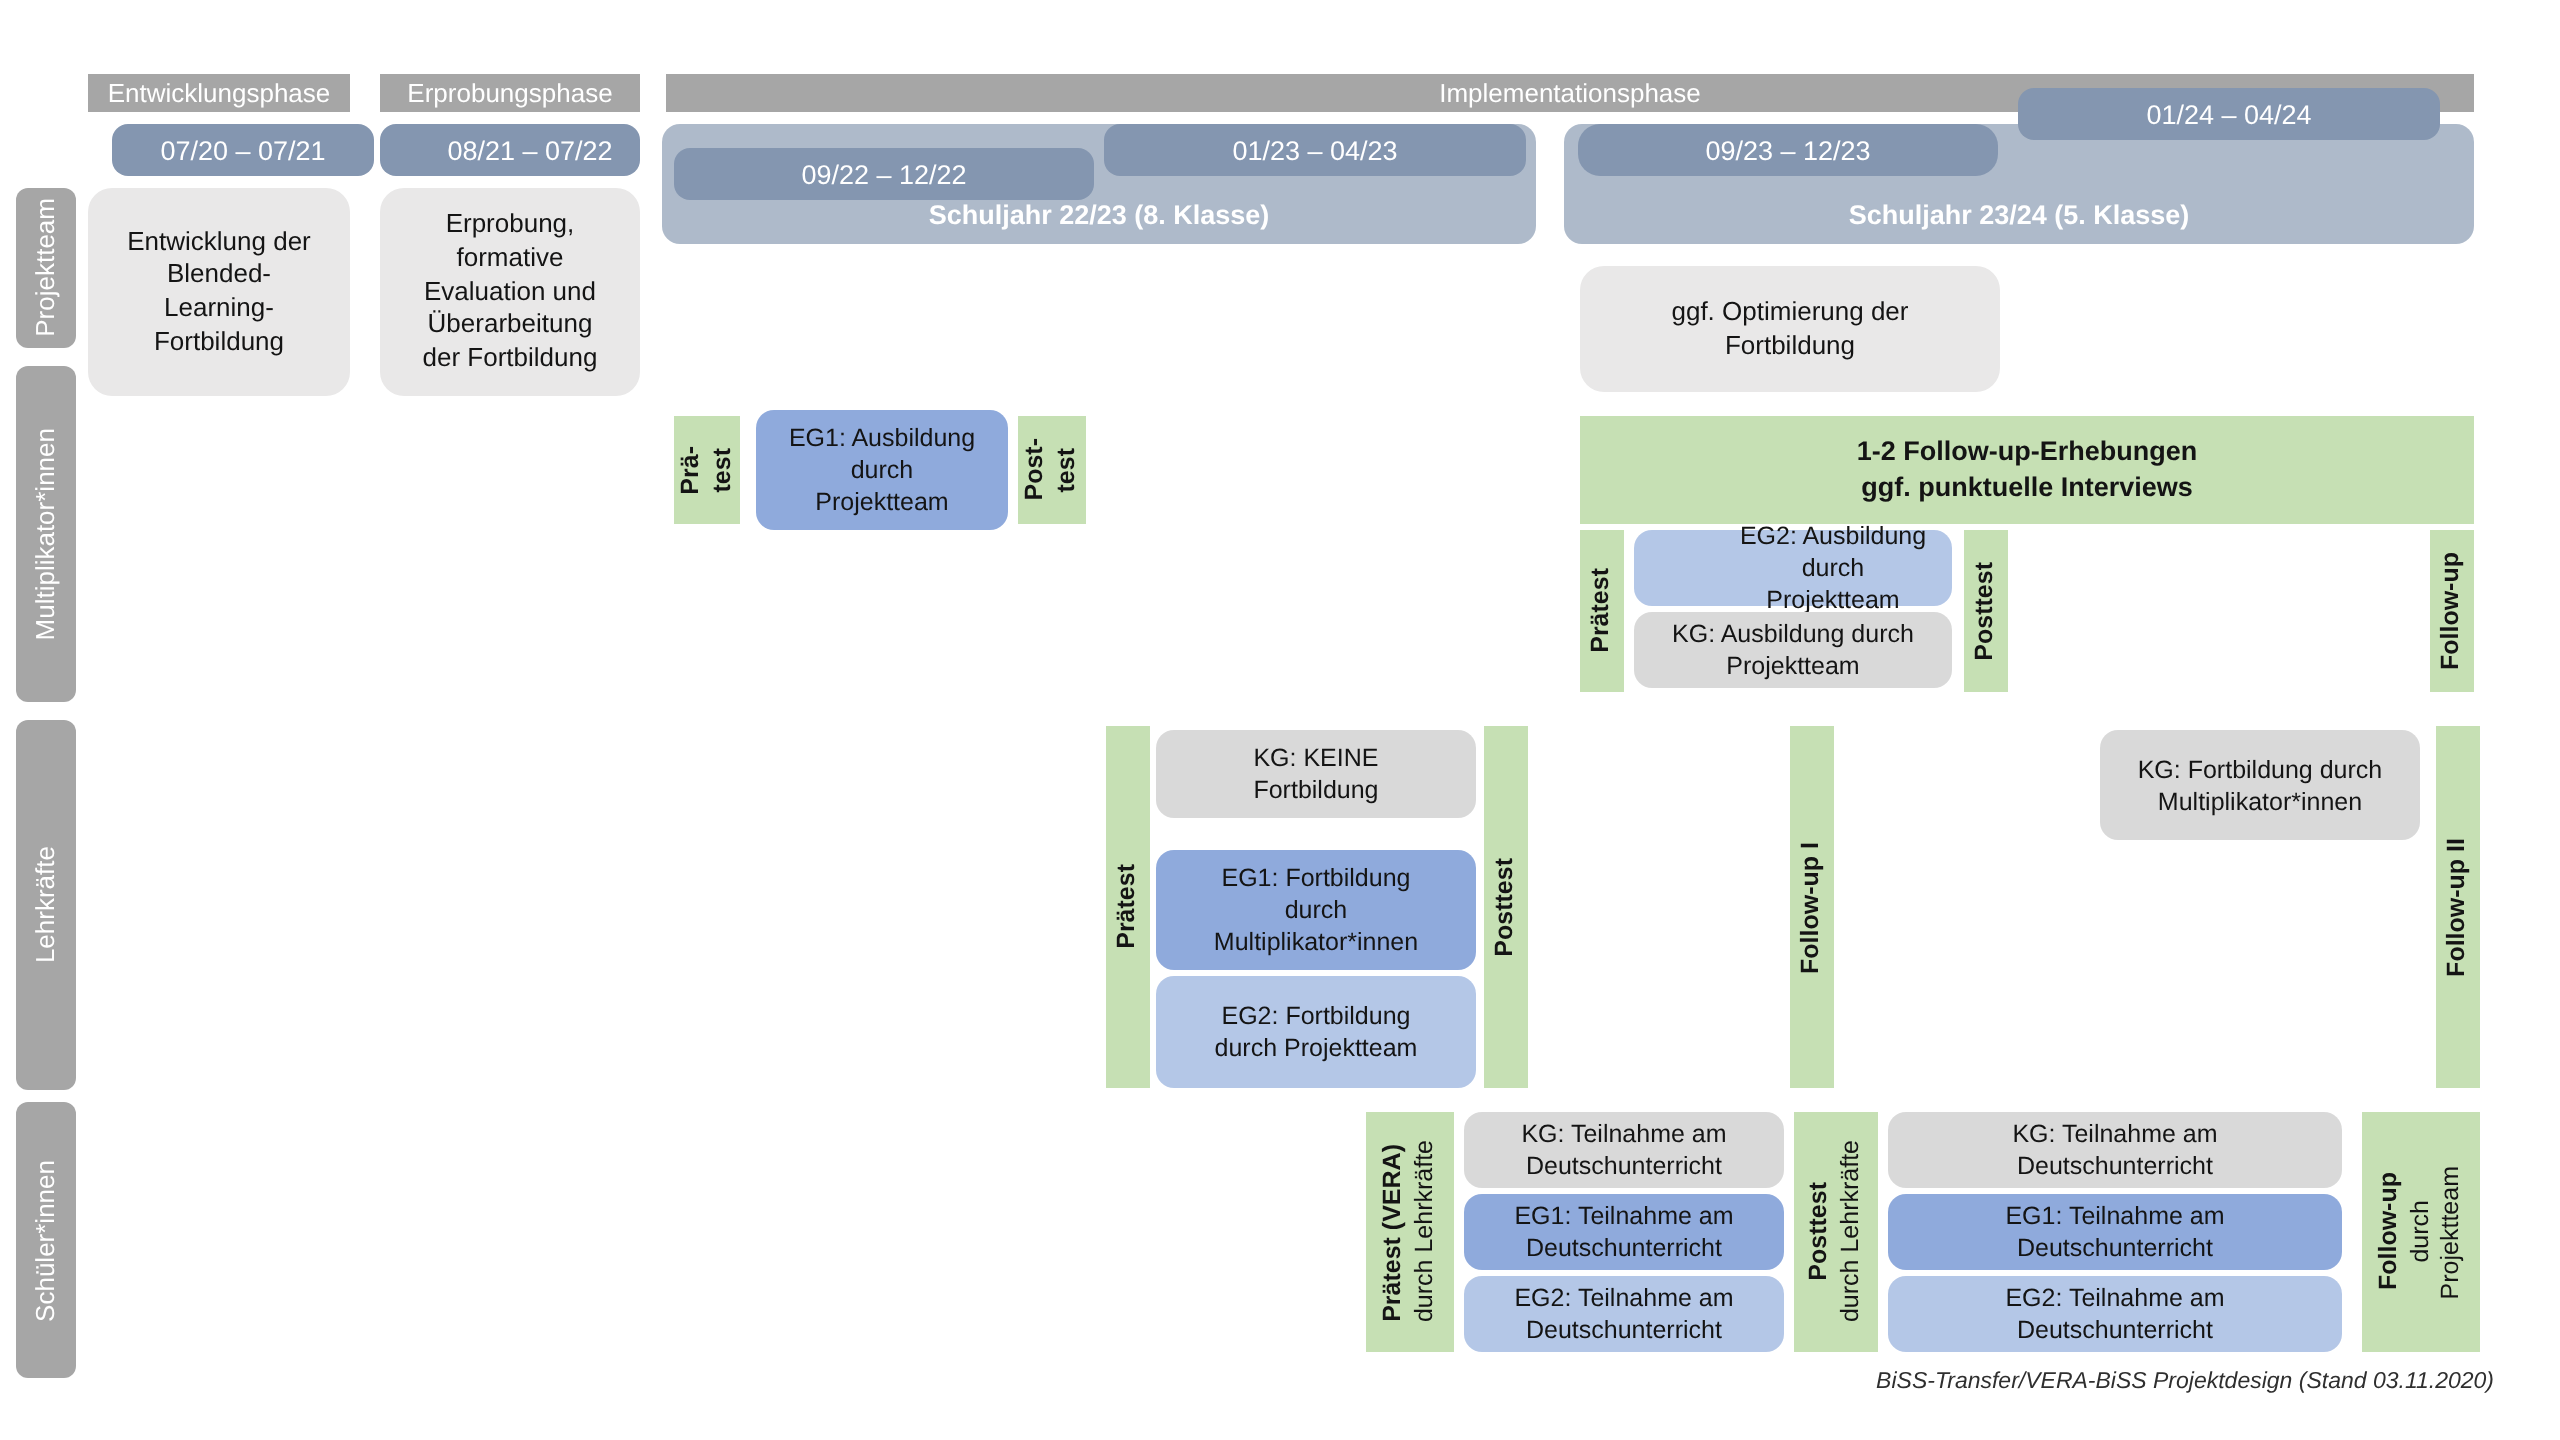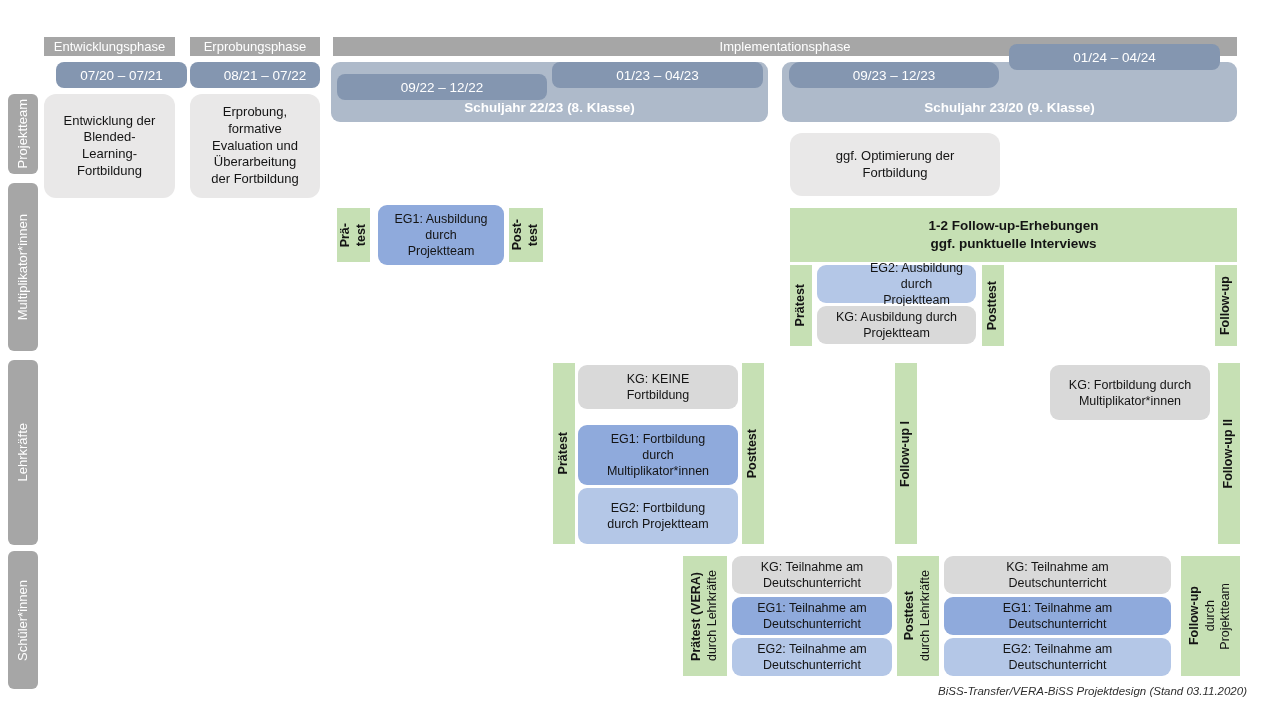--- a/index.html
+++ b/index.html
@@ -126,21 +126,21 @@
 </head>
 <body>
 
 <div id="canvas">
 
   <div class="abs phase" style="left:44px; top:37px; width:131px;">Entwicklungsphase</div>
   <div class="abs phase" style="left:190px; top:37px; width:130px;">Erprobungsphase</div>
   <div class="abs phase" style="left:333px; top:37px; width:904px;">Implementationsphase</div>
 
   <div class="abs sj" style="left:331px; top:62px; width:437px;">Schuljahr 22/23 (8. Klasse)</div>
-  <div class="abs sj" style="left:782px; top:62px; width:455px;">Schuljahr 23/20 (9. Klasse)</div>
+  <div class="abs sj" style="left:782px; top:62px; width:455px;">Schuljahr 23/24 (5. Klasse)</div>
 
   <div class="abs date" style="left:44px; top:62px; width:131px;margin-left:12px;">07/20 – 07/21</div>
   <div class="abs date" style="left:190px; top:62px; width:130px;padding-left:20px;">08/21 – 07/22</div>
   <div class="abs date" style="left:337px; top:74px; width:210px;">09/22 – 12/22</div>
   <div class="abs date" style="left:552px; top:62px; width:211px;">01/23 – 04/23</div>
   <div class="abs date" style="left:789px; top:62px; width:210px;border-radius:11px;">09/23 – 12/23</div>
   <div class="abs date" style="left:1009px; top:44px; width:211px;">01/24 – 04/24</div>
 
   <div class="abs rowlabel" style="left:8px; top:94px; height:80px;">
     <span class="vtext">Projektteam</span>

